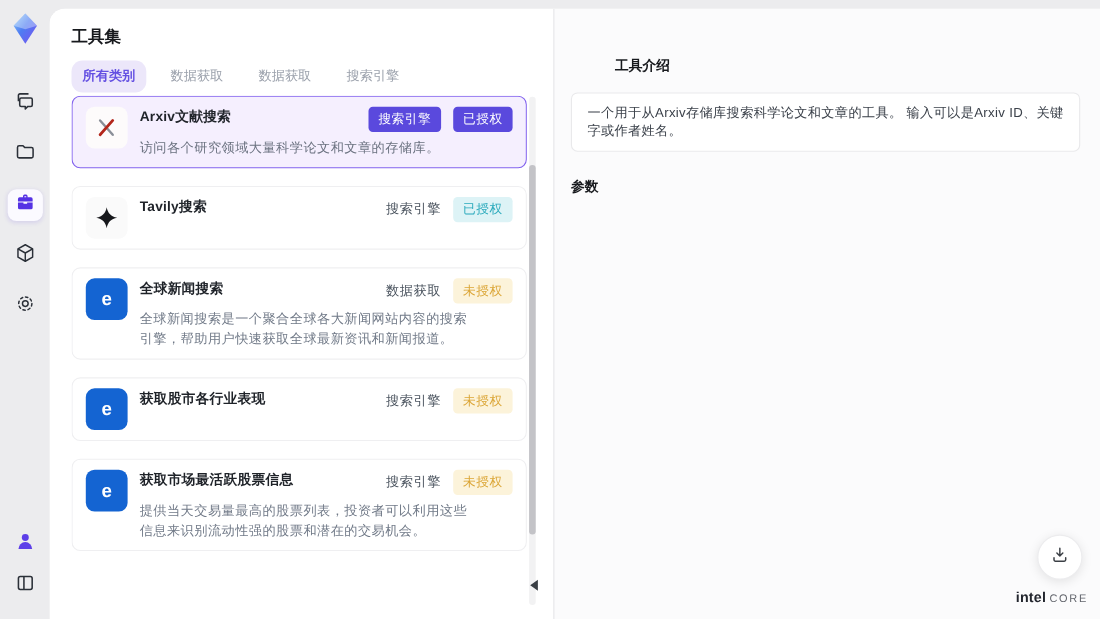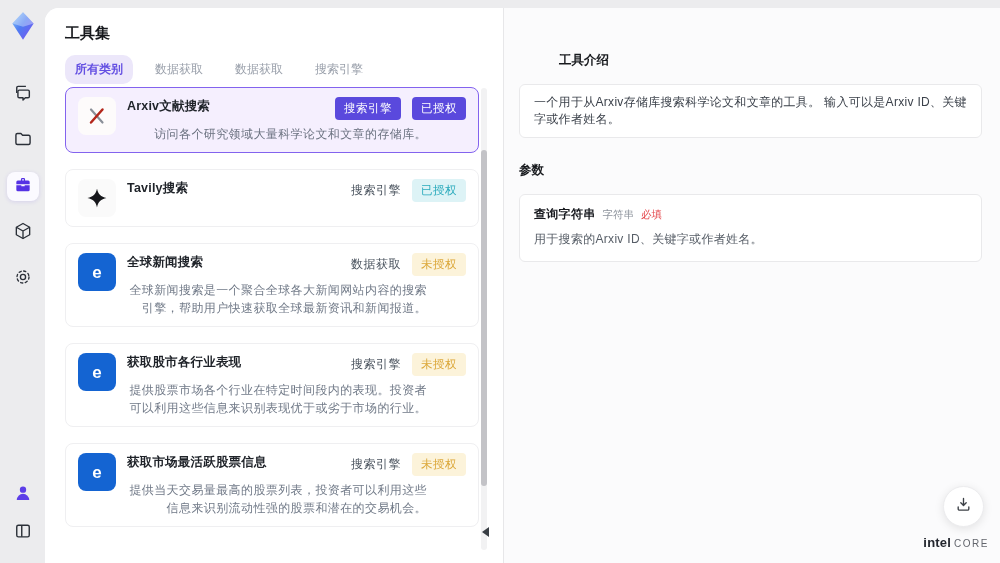--- a/index.html
+++ b/index.html
@@ -26,21 +26,21 @@
   .tab.active { background:#ece7fa; color:#6450e2; font-weight:bold;border-radius:10px; }
 
   .tool-list { position:absolute; left:20px; top:79px; width:414px; bottom:0; overflow:hidden; }
   .tool-card { border:1px solid #efeff1; border-radius:8px; background:#fff; padding:9px 12px; margin-bottom:16px; display:flex; gap:11px; cursor:pointer; }
   .tool-card.selected { background:#f5effe; border:1.5px solid #8363ee; }
   .tool-icon { width:38px; height:38px; border-radius:8px; flex:none; display:flex; align-items:center; justify-content:center; background:#fff; overflow:hidden; }
   .tool-icon svg { width:24px; height:24px; }
   .icon-arxiv-logo   { background:#fdfbfb; }
   .icon-tavily-logo  { background:#fafafa; }
   .icon-news-logo    { background:#1464d2; }
-  .tool-body { flex:1; min-width:0;text-align:right; }
+  .tool-body { flex:1; min-width:0; }
   .tool-head { display:flex; align-items:flex-start; }
   .tool-name { font-size:12.5px; font-weight:bold; color:#1f2329; letter-spacing:.2px; padding-top:1px; }
   .tool-badges { margin-left:auto; display:flex; gap:11px; align-items:center; flex:none; }
   .cat-label { font-size:12px; color:#4b545f; letter-spacing:.5px; }
   .pill { font-size:11.5px; padding:4px 9px; border-radius:4px; letter-spacing:.5px; white-space:nowrap; }
   .pill.purple { background:#5a49dd; color:#fff; }
   .pill.cyan   { background:#ddf3f6; color:#2aaabc; }
   .pill.orange { background:#fcf3da; color:#dba637; }
   .tool-desc { margin-top:5px; font-size:12px; line-height:1.5; color:#717a88; letter-spacing:.4px; max-width:300px; }
   .tool-card.selected .tool-desc { color:#6b7280; }
@@ -218,21 +218,20 @@
             </svg>
           </div>
     <div class="tool-body">
       <div class="tool-head">
         <span class="tool-name">获取股市各行业表现</span>
         <span class="tool-badges">
           <span class="cat-label tool-cat">搜索引擎</span>
           <span class="pill tool-auth orange">未授权</span>
         </span>
       </div>
-      <div class="tool-desc">提供股票市场各个行业在特定时间段内的表现。投资者可以利用这些信息来识别表现优于或劣于市场的行业。</div>
     </div>
   </div>
         <div class="tool-card">
     <div class="tool-icon icon-news-logo">
             <svg viewBox="0 0 24 24">
               <text x="12" y="17.5" text-anchor="middle" font-size="17" font-family="Liberation Sans, sans-serif" font-weight="bold" fill="#ffffff">e</text>
             </svg>
           </div>
     <div class="tool-body">
       <div class="tool-head">
@@ -250,28 +249,20 @@
       <div class="scroll-thumb"></div>
     </div>
     <div class="scroll-caret"></div>
   </div>
 
   <div class="detail-panel">
     <div class="detail-inner">
       <div class="section-title intro-title">工具介绍</div>
       <div class="intro-box">一个用于从Arxiv存储库搜索科学论文和文章的工具。 输入可以是Arxiv ID、关键字或作者姓名。</div>
       <div class="section-title params-title">参数</div>
-      <div class="param-box">
-        <div class="param-head">
-          <span class="param-name">查询字符串</span>
-          <span class="param-type">字符串</span>
-          <span class="param-required">必填</span>
-        </div>
-        <div class="param-desc">用于搜索的Arxiv ID、关键字或作者姓名。</div>
-      </div>
     </div>
   </div>
 </div>
 
 <div class="fab">
   <span>
     <svg viewBox="0 0 24 24" fill="none" stroke="#3c4046" stroke-width="1.9" stroke-linecap="round" stroke-linejoin="round" width="17" height="17">
       <path d="M12 3.5 v9.5 M8.2 9.5 L12 13.3 L15.8 9.5"></path>
       <path d="M4.5 15.5 v2.7 a1.8 1.8 0 0 0 1.8 1.8 h11.4 a1.8 1.8 0 0 0 1.8 -1.8 v-2.7"></path>
     </svg>

